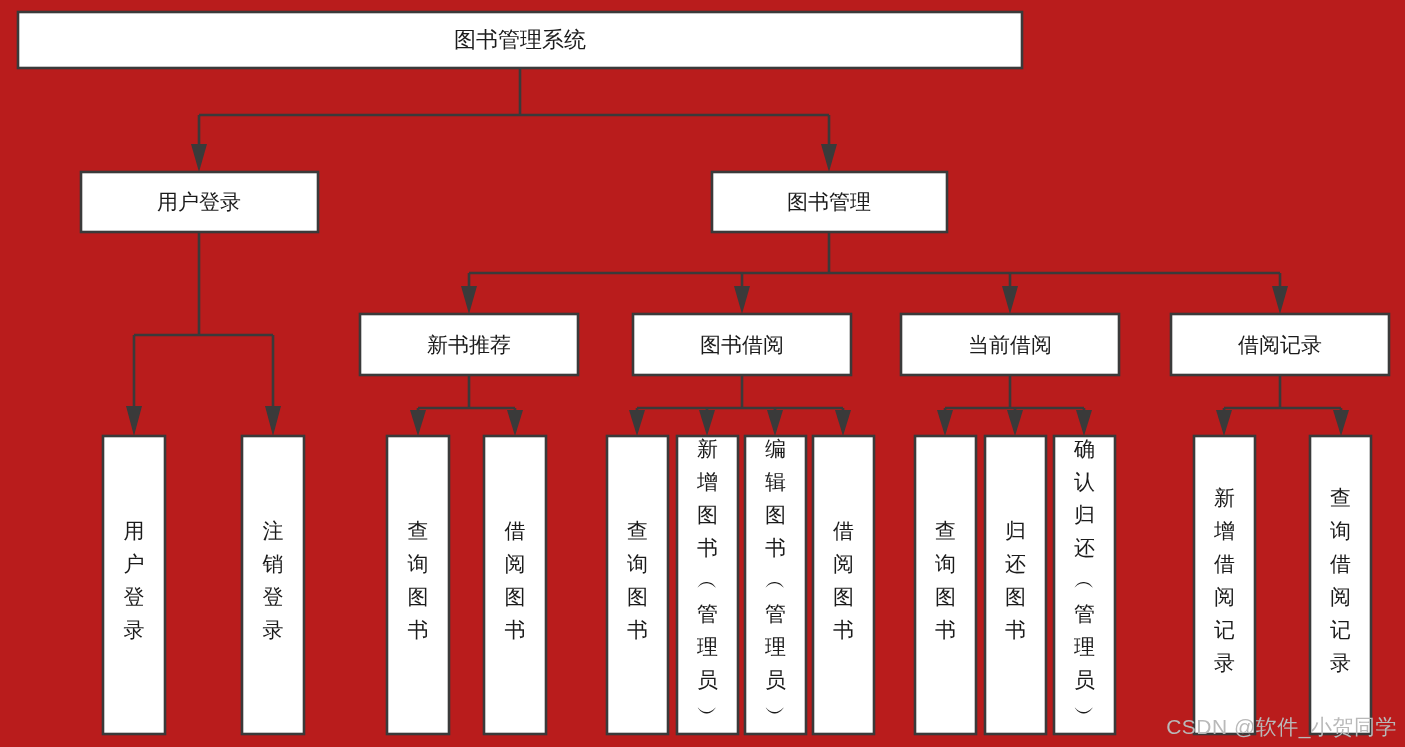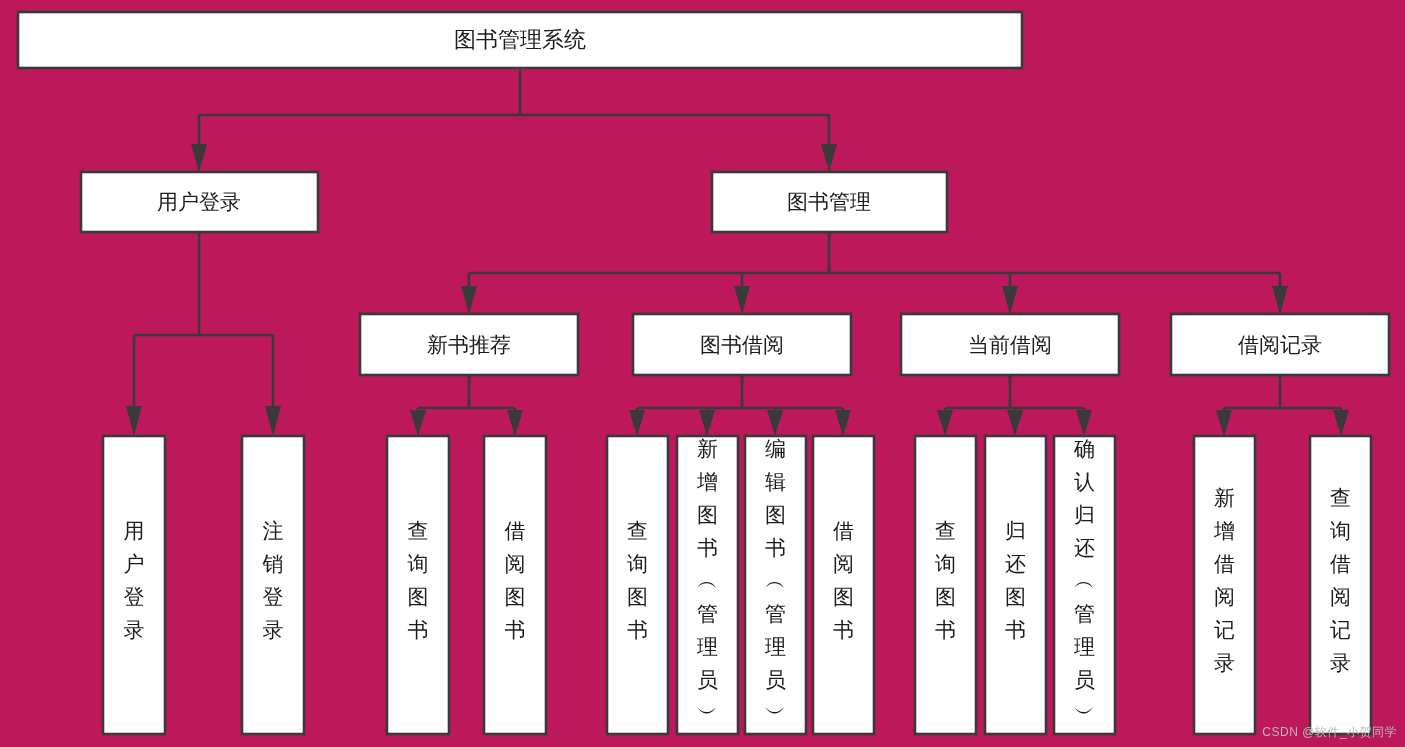--- a/index.html
+++ b/index.html
@@ -10,21 +10,21 @@
   body {
     width: 1405px;
     height: 747px;
     font-family: "Liberation Sans", "DejaVu Sans", sans-serif;
     overflow: hidden;
   }
   #diagram-root {
     position: relative;
     width: 1405px;
     height: 747px;
-    background: #be185d;
+    background: #b91c1c;
   }
   svg.flow {
     position: absolute;
     top: 0;
     left: 0;
     width: 1405px;
     height: 747px;
     display: block;
   }
   .node-rect {
@@ -61,21 +61,21 @@
     font-family: "Liberation Sans", "DejaVu Sans", sans-serif;
     font-size: 21px;
     fill: #1b1b1b;
     text-anchor: middle;
   }
   .watermark {
     position: absolute;
     right: 8px;
     bottom: 6px;
     font-family: "Liberation Sans", "DejaVu Sans", sans-serif;
-    font-size: 12px;
+    font-size: 21px;
     color: #b9b9b9;
     letter-spacing: 0.5px;
     white-space: nowrap;
     user-select: none;
   }
 </style>
 </head>
 <body>
 
 <div id="diagram-root">

